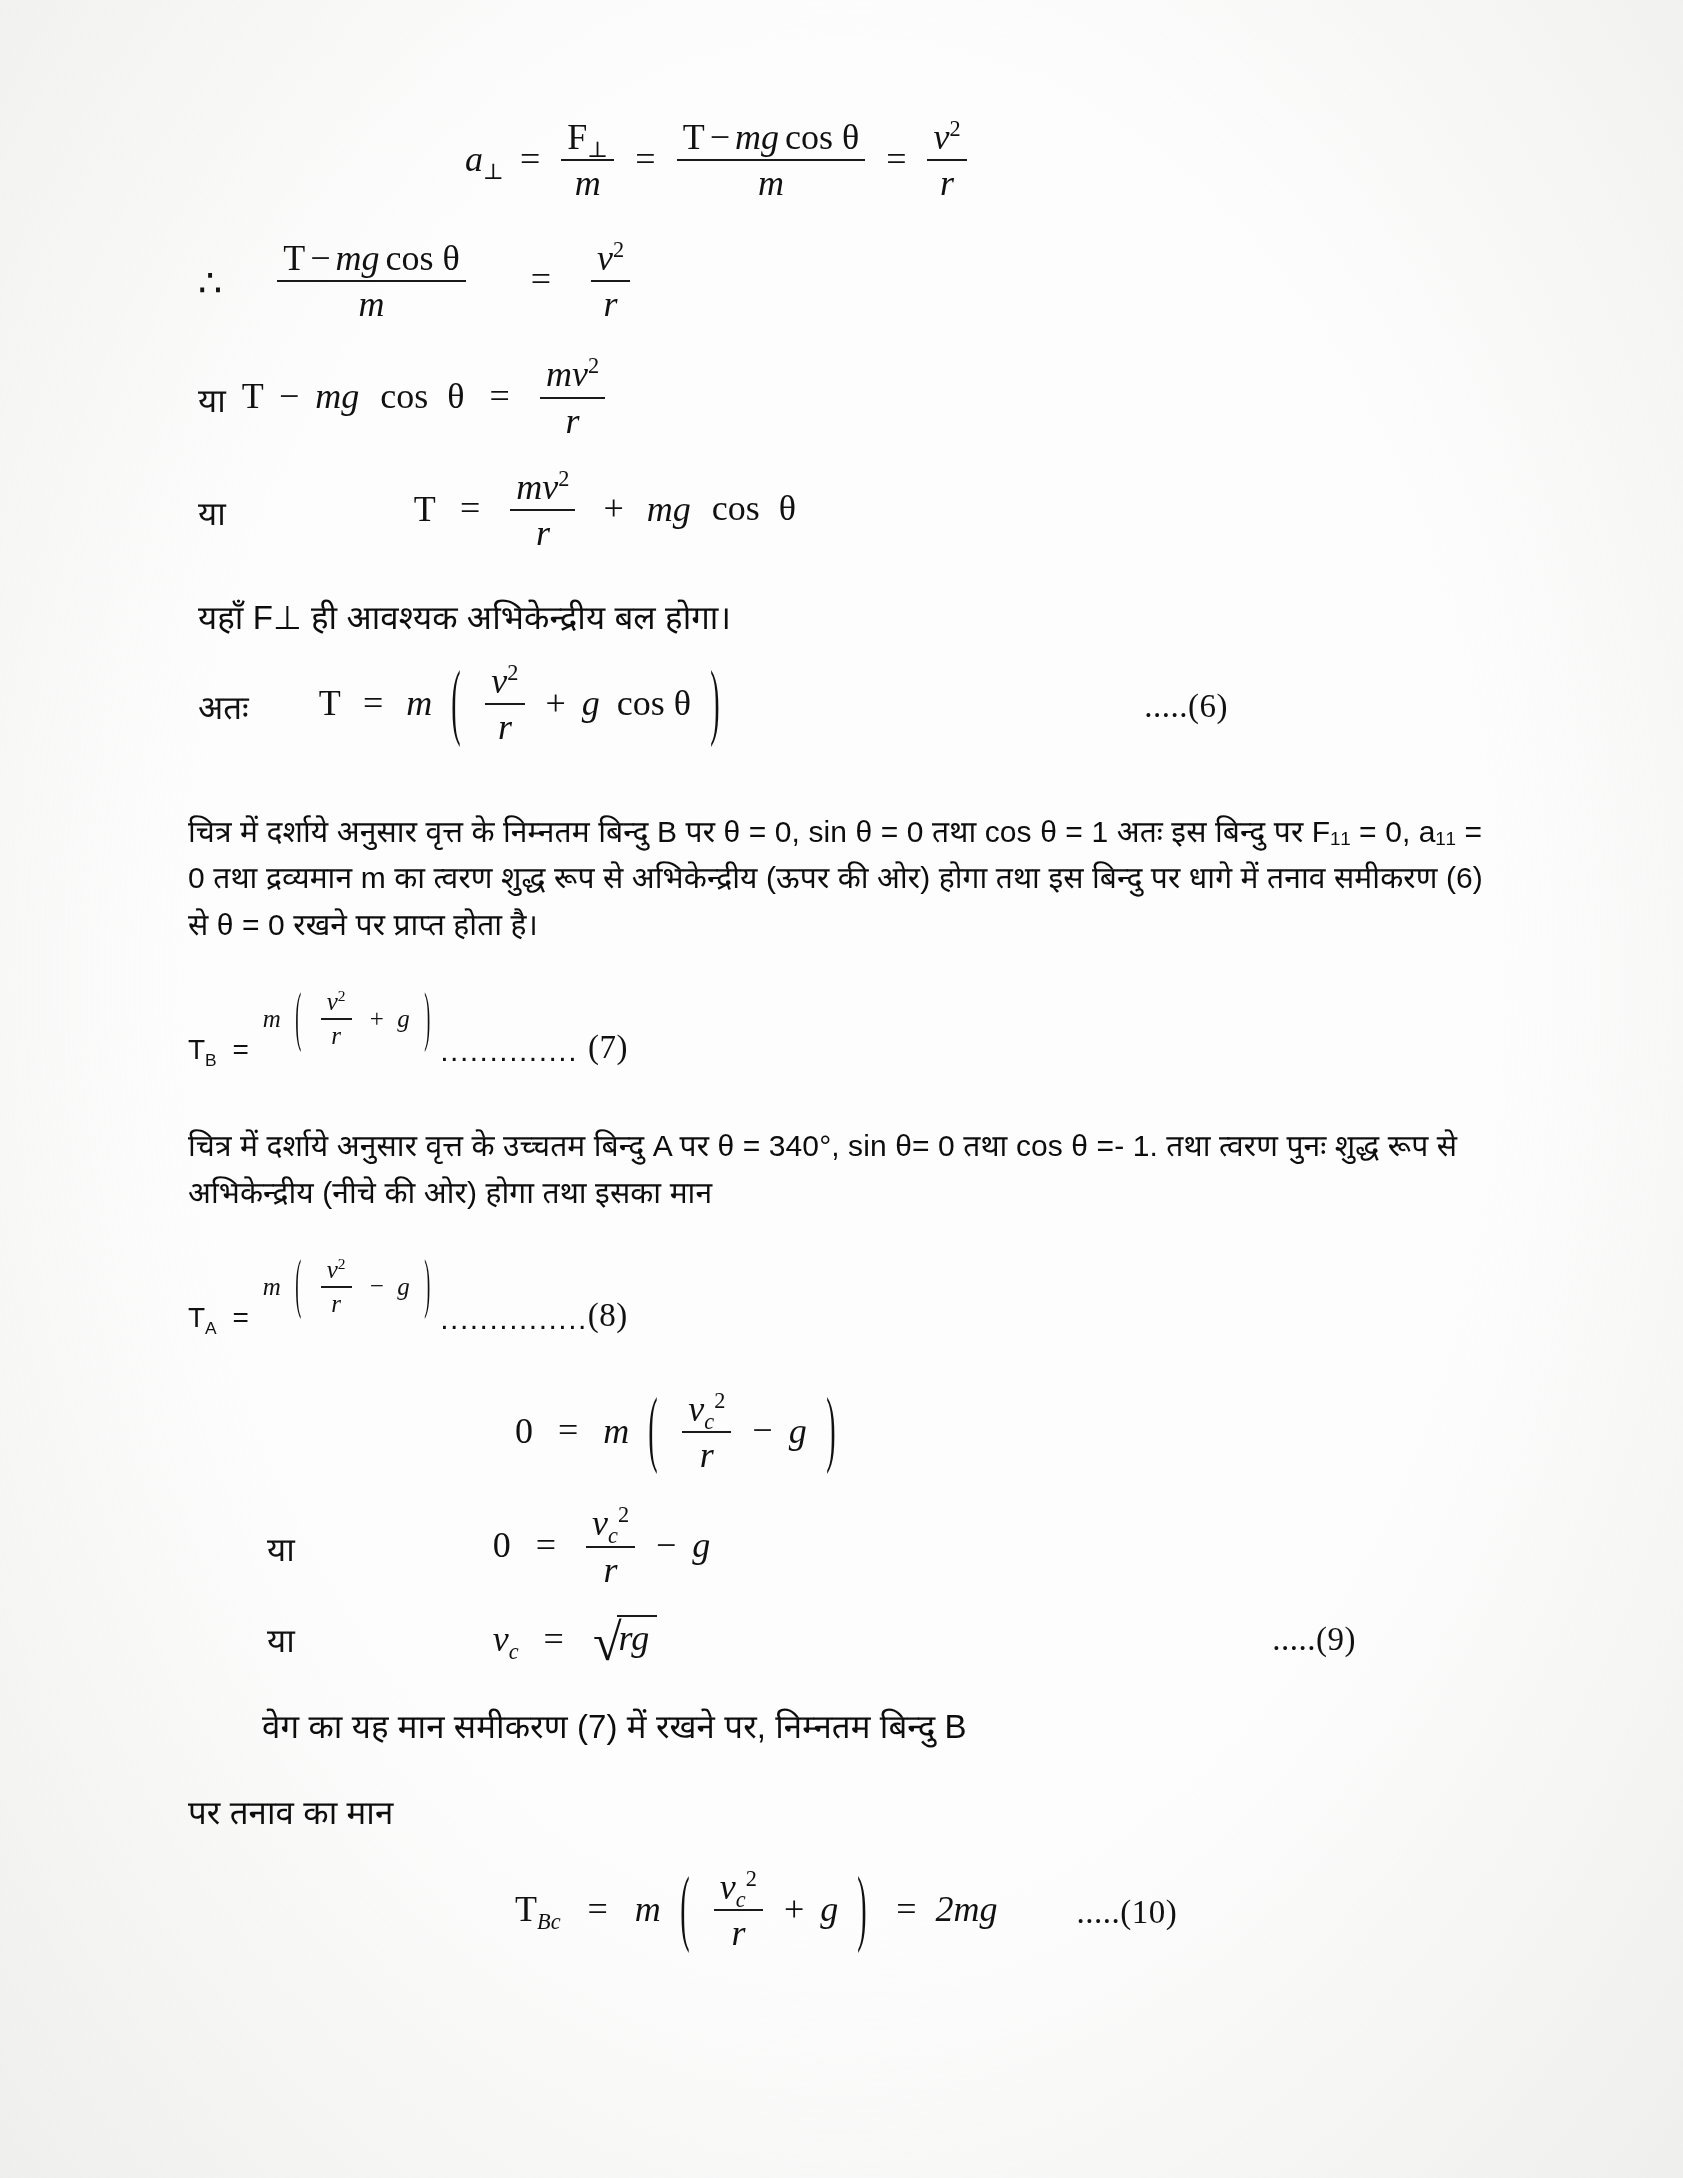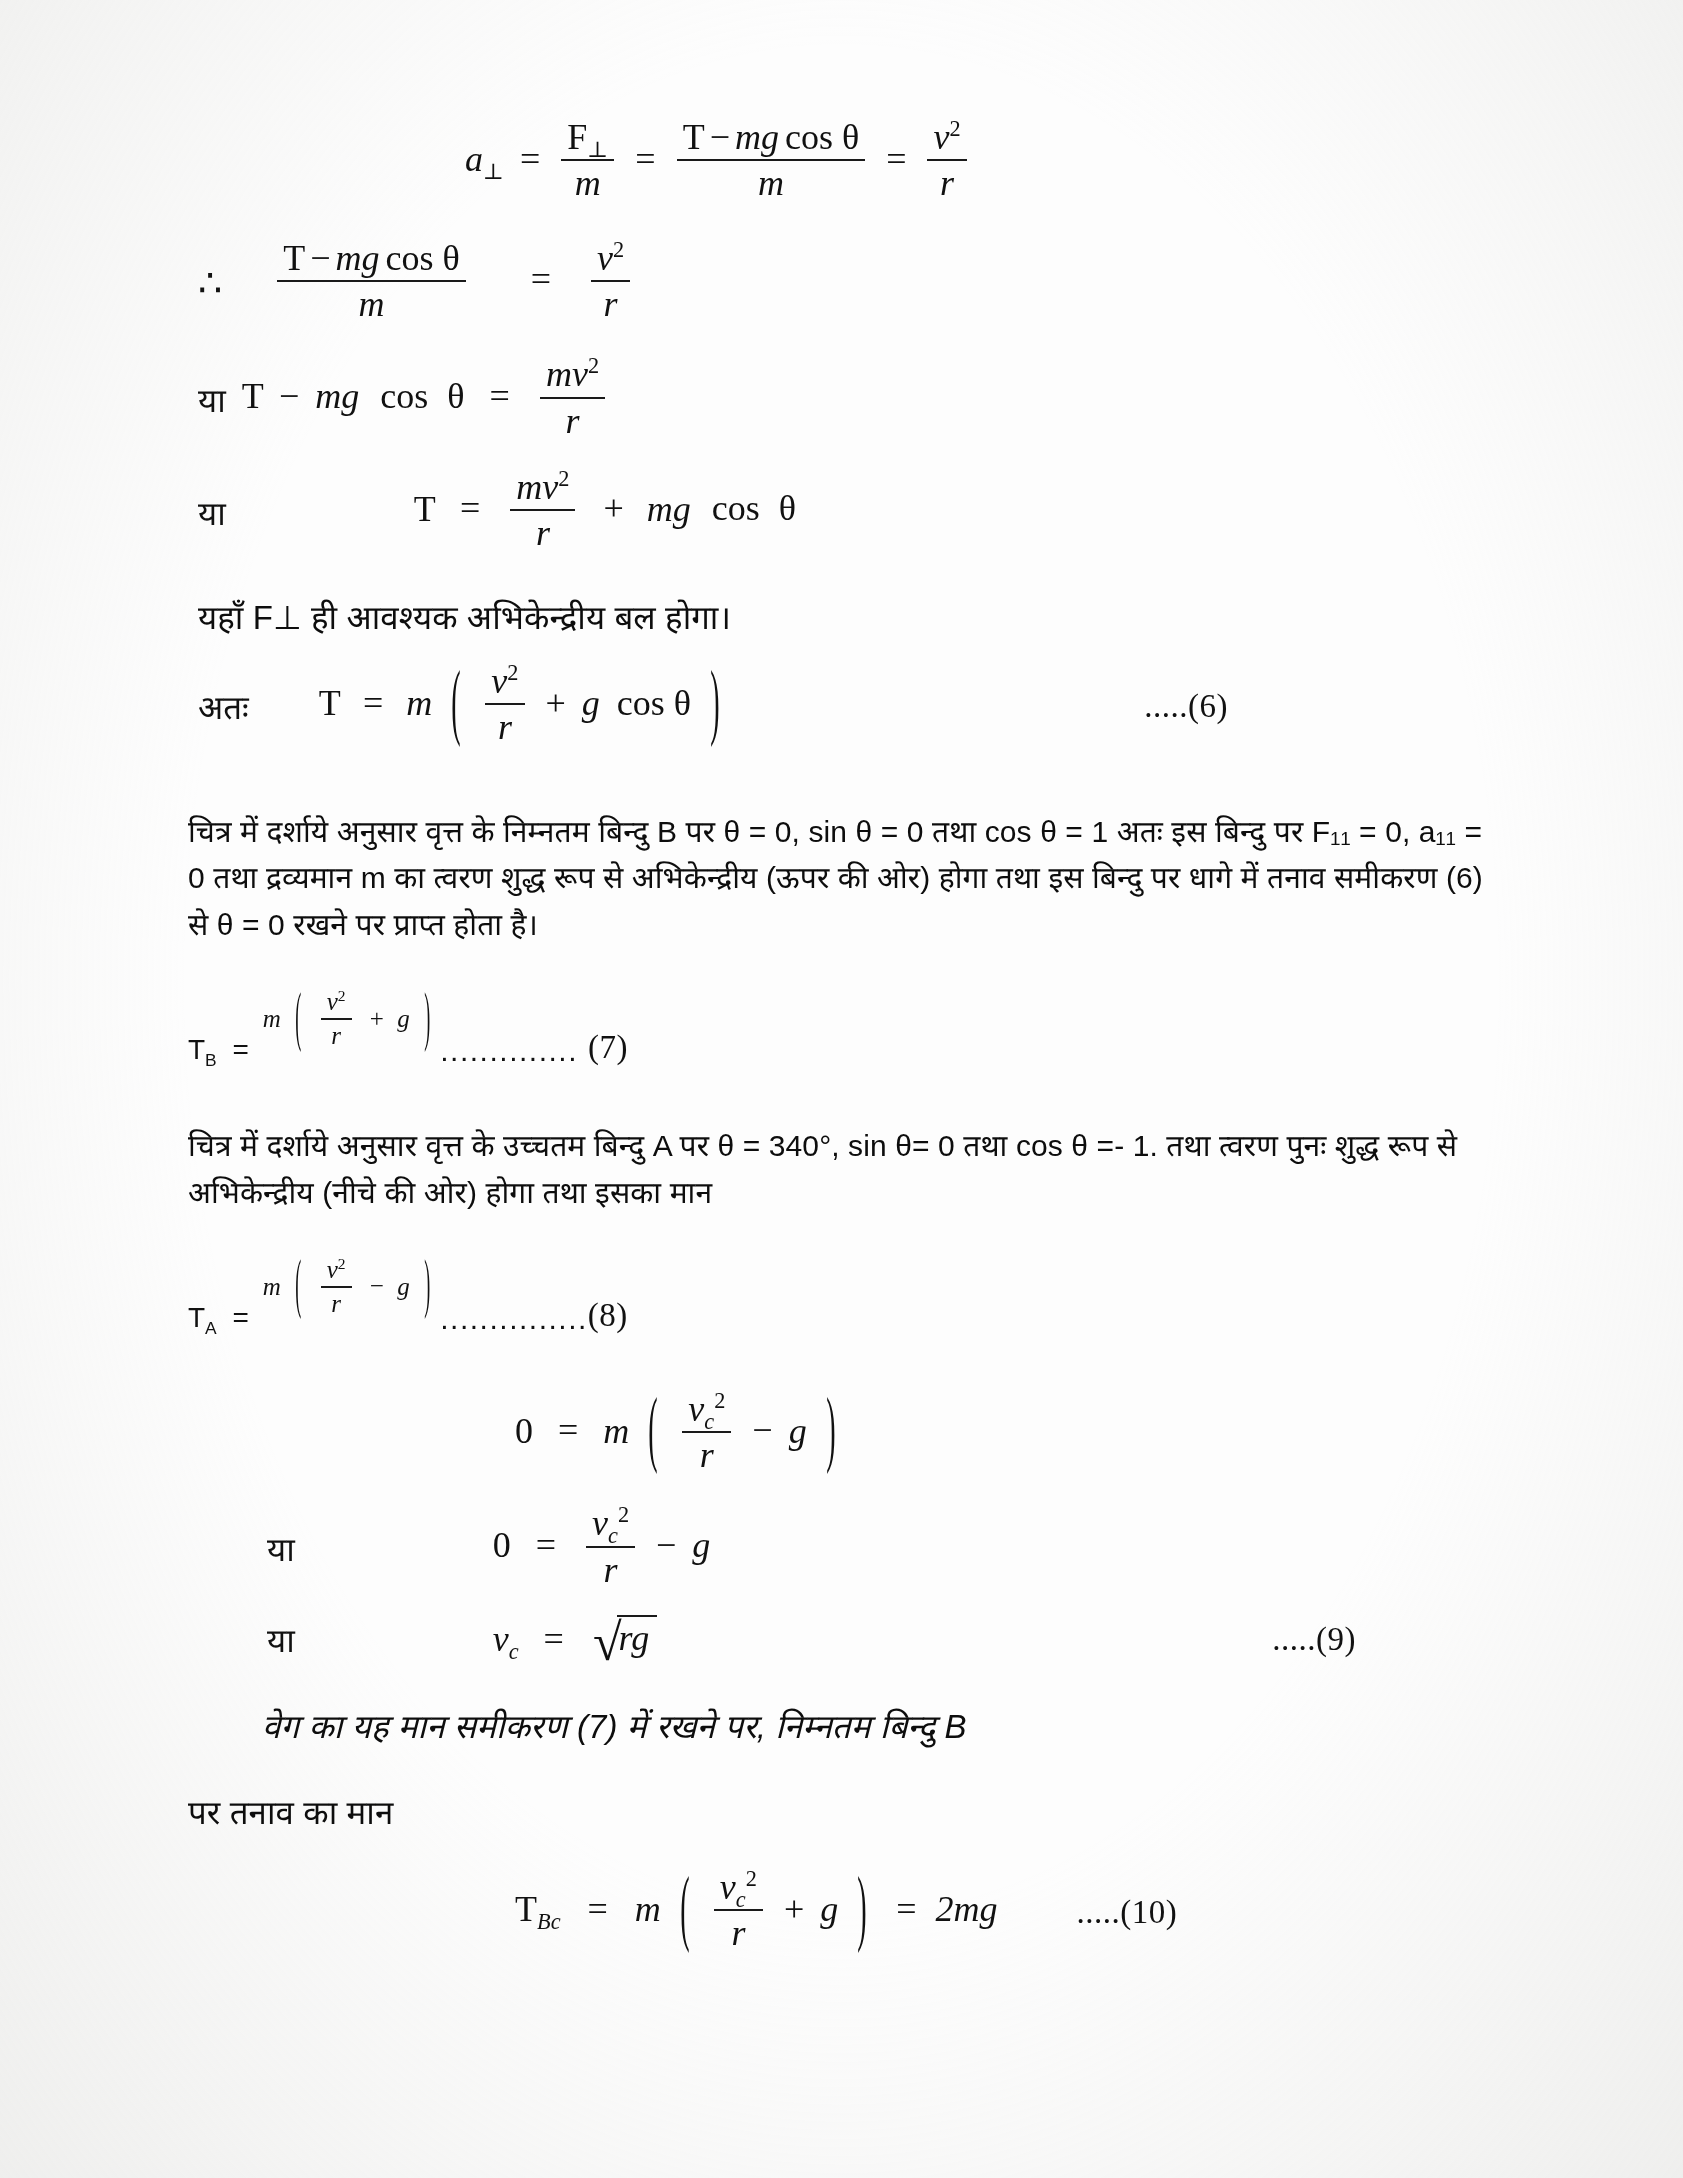--- a/index.html
+++ b/index.html
@@ -341,21 +341,21 @@
         <span class="mi">v</span><sub class="sbi">c</sub>
         <span class="op mup" style="margin:0 16px">=</span>
         <span class="sqrt-wrap">
           <span class="radical mup">√</span><span class="radicand mi">rg</span>
         </span>
       </span>
       <span class="spacer"></span>
       <span class="eqnum" style="margin-right:228px;">.....(9)</span>
     </div>
 
-    <div class="para" style="margin-left:74px; font-size:33px; line-height:1.5;font-style:italic;">वेग का यह मान समीकरण (7) में रखने पर, निम्नतम बिन्दु B</div>
+    <div class="para" style="margin-left:74px; font-size:33px; line-height:1.5;">वेग का यह मान समीकरण (7) में रखने पर, निम्नतम बिन्दु B</div>
     <div class="para" style="margin-left:0px; font-size:33px; margin-bottom:32px; line-height:1.5;">पर तनाव का मान</div>
 
     <div class="eqrow" style="margin-left:327px;">
       <span class="math">
         <span class="mup">T</span><sub class="sbi">Bc</sub>
         <span class="op mup" style="margin:0 18px">=</span>
         <span class="mi">m</span>
         <span class="paren mup">(</span>
         <span class="frac">
           <span class="num"><span class="mi">v</span><sub class="sbi">c</sub><sup class="expn">2</sup></span>

